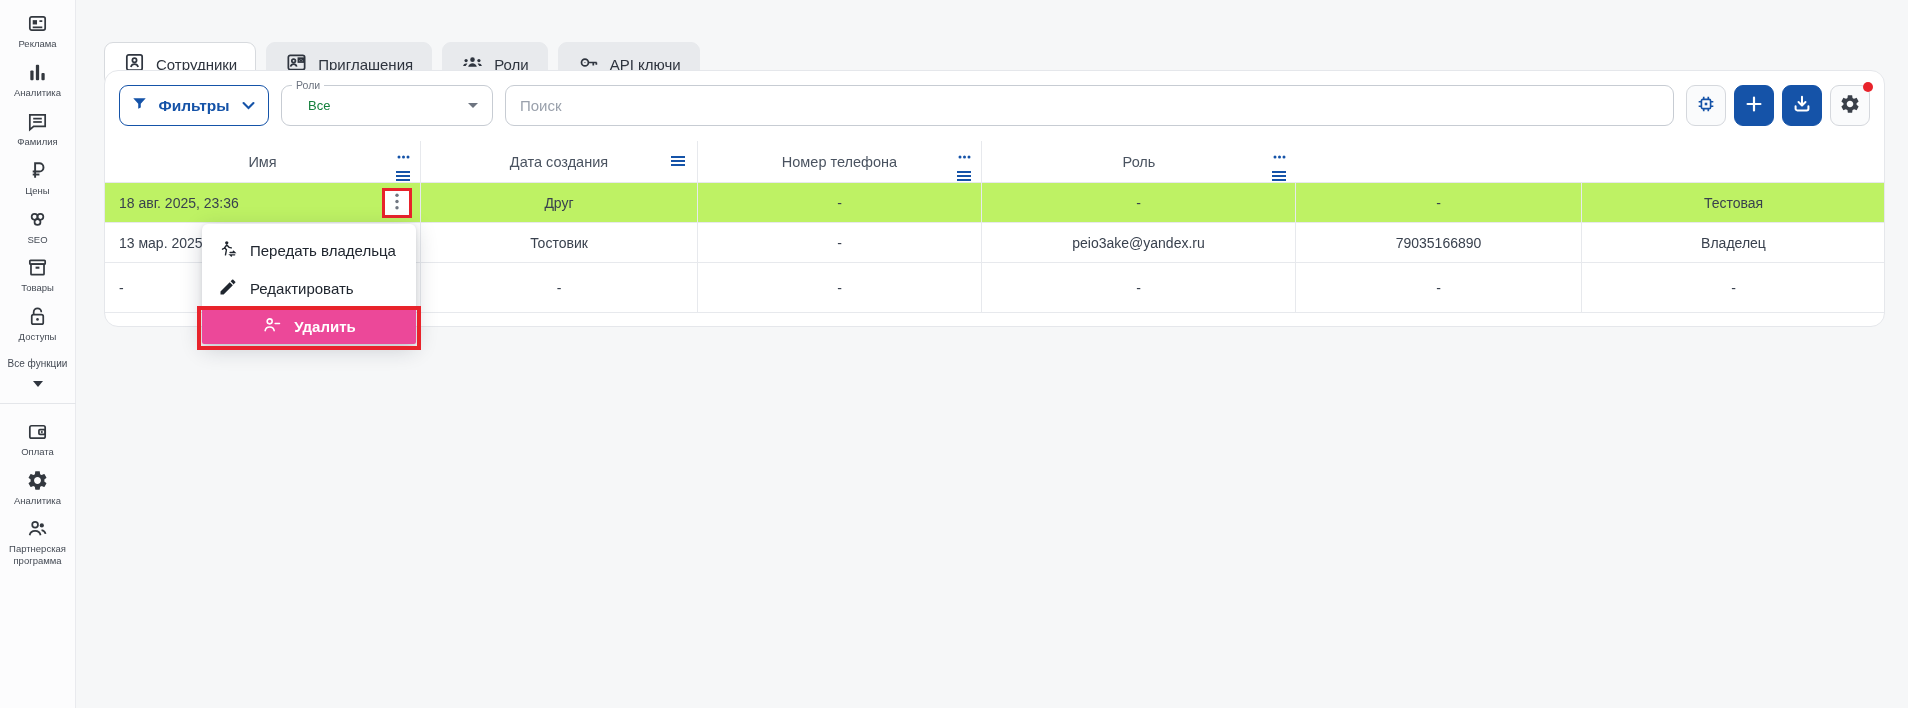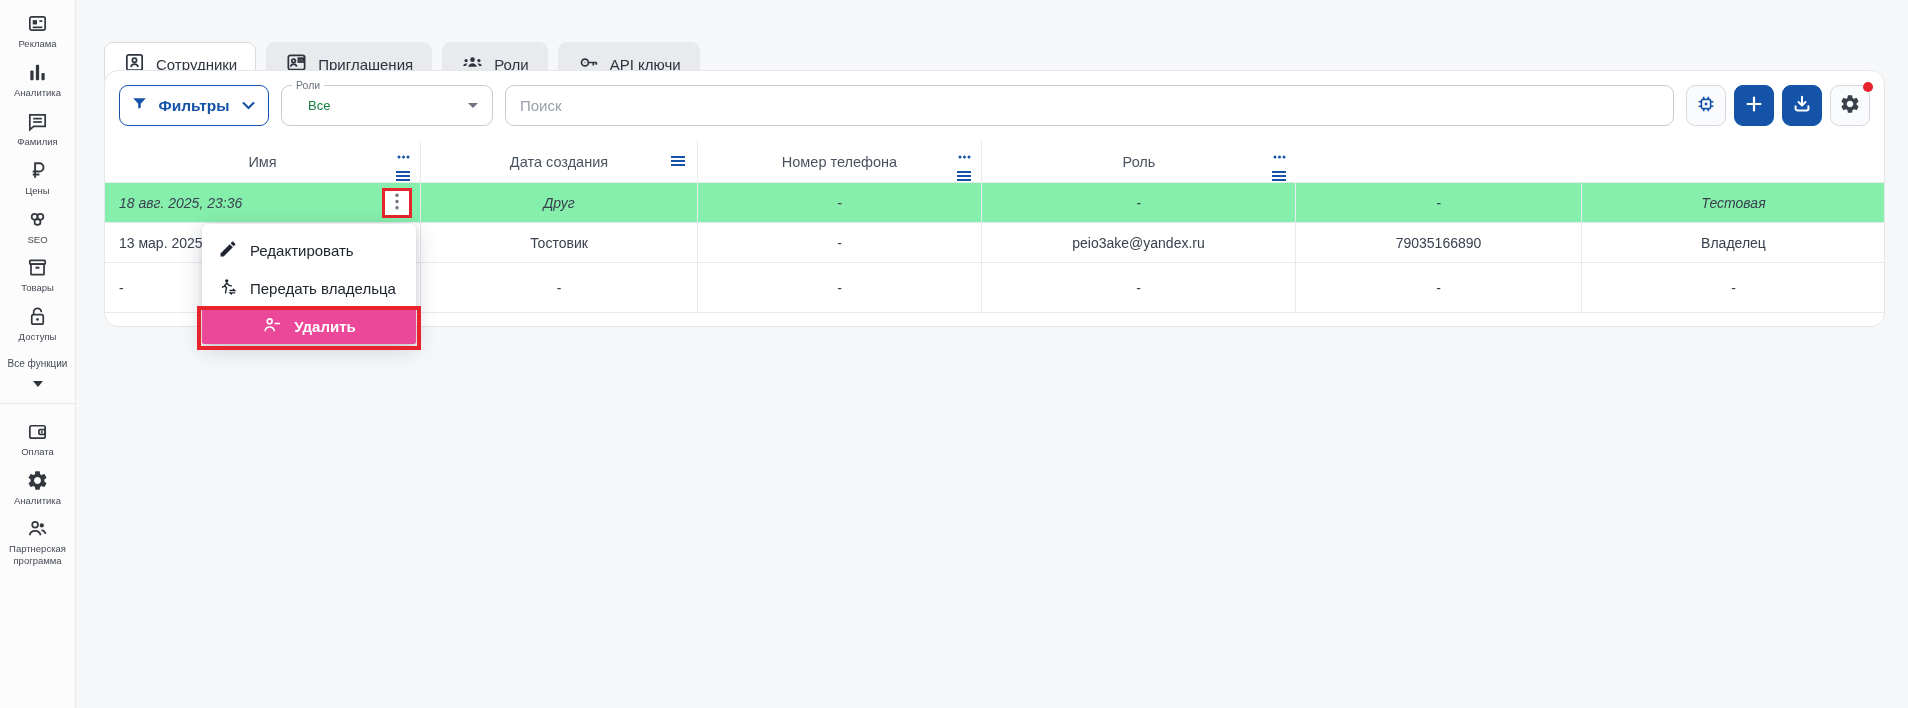--- a/index.html
+++ b/index.html
@@ -107,21 +107,21 @@
   }
   .th:last-child, .td:last-child { border-right:none; }
   .thead { height:42px; border-bottom:1px solid #e7e9ed; }
   .th { color:#4a5360; font-size:14.5px; }
   .h-icons {
     position:absolute; right:9px; top:5px; display:flex; flex-direction:column;
     align-items:center; gap:7px;
   }
   .h-menu-center { position:absolute; right:11px; top:50%; transform:translateY(-50%); }
   .row { height:40px; border-bottom:1px solid #e7e9ed; color:#39414e; }
-  .row.hovered { background:#86efac;font-style:italic; }
+  .row.hovered { background:#bef264; }
   .row.tall { height:50px; }
   .td.left { justify-content:flex-start; padding-left:14px; }
 
   .dots-v-box {
     position:absolute; right:8px; top:50%; transform:translateY(-50%);
     width:30px; height:30px; background:#ffffff; border:3px solid #e8232b;
     display:flex; align-items:center; justify-content:center; cursor:pointer;
   }
 
   
@@ -483,36 +483,36 @@
         <div class="td">-</div>
         <div class="td">-</div>
         <div class="td">-</div>
       </div>
     </div>
   </div>
 
   <div class="ctx-menu">
     <div class="ctx-item">
       <span>
-        <svg viewBox="0 0 24 24" fill="#20262f">
-            <path d="M3 17.25V21h3.75L17.81 9.94l-3.75-3.75L3 17.25zM20.71 7.04c.39-.39.39-1.02 0-1.41l-2.34-2.34c-.39-.39-1.02-.39-1.41 0l-1.83 1.83 3.75 3.75 1.41-1.83z"></path>
-          </svg>
-      </span>
-      <span>Редактировать</span>
-    </div>
-    <div class="ctx-item">
-      <span>
         <svg viewBox="0 0 24 24" fill="none" stroke="#20262f" stroke-width="1.7" stroke-linecap="round">
           <circle cx="10.5" cy="4.6" r="2" fill="#20262f" stroke="none"></circle>
           <path d="M10.5 7.2l-2.6 3.4 2.2 2.4-1.1 6M10.5 7.2l2.8 2.8 2.7.6M8 10.8l-2.6 1.4"></path>
           <path d="M14.5 16.2h5.5l-1.5-1.4M20 19h-5.5l1.5 1.4"></path>
         </svg>
       </span>
       <span>Передать владельца</span>
     </div>
+    <div class="ctx-item">
+      <span>
+        <svg viewBox="0 0 24 24" fill="#20262f">
+            <path d="M3 17.25V21h3.75L17.81 9.94l-3.75-3.75L3 17.25zM20.71 7.04c.39-.39.39-1.02 0-1.41l-2.34-2.34c-.39-.39-1.02-.39-1.41 0l-1.83 1.83 3.75 3.75 1.41-1.83z"></path>
+          </svg>
+      </span>
+      <span>Редактировать</span>
+    </div>
     <div class="ctx-item danger">
       <span>
         <svg viewBox="0 0 24 24" fill="none" stroke="#ffffff" stroke-width="1.9" stroke-linecap="round">
           <circle cx="9.2" cy="7.6" r="3"></circle>
           <path d="M3.8 18.8c.5-2.9 2.7-4.5 5.4-4.5s4.9 1.6 5.4 4.5"></path>
           <path d="M15.8 10.2h5.2"></path>
         </svg>
       </span>
       <span>Удалить</span>
       <span class="danger-outline"></span>

